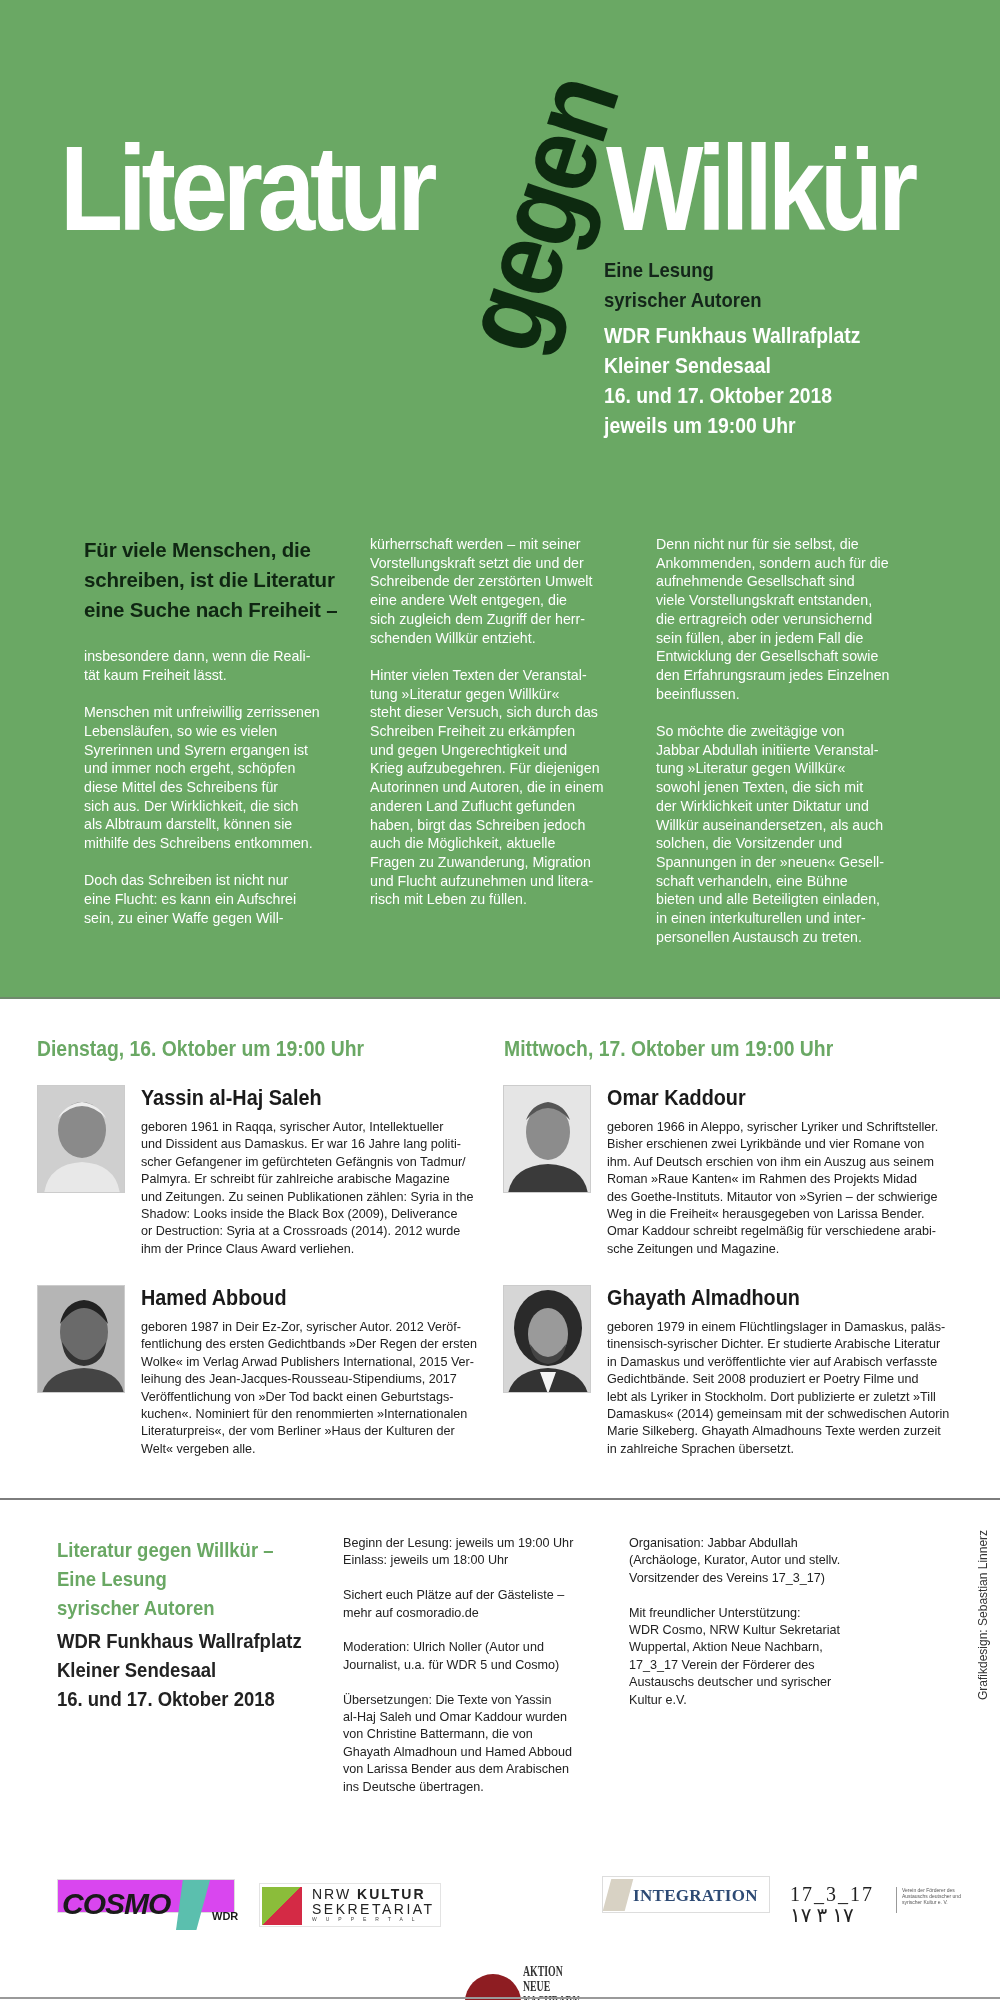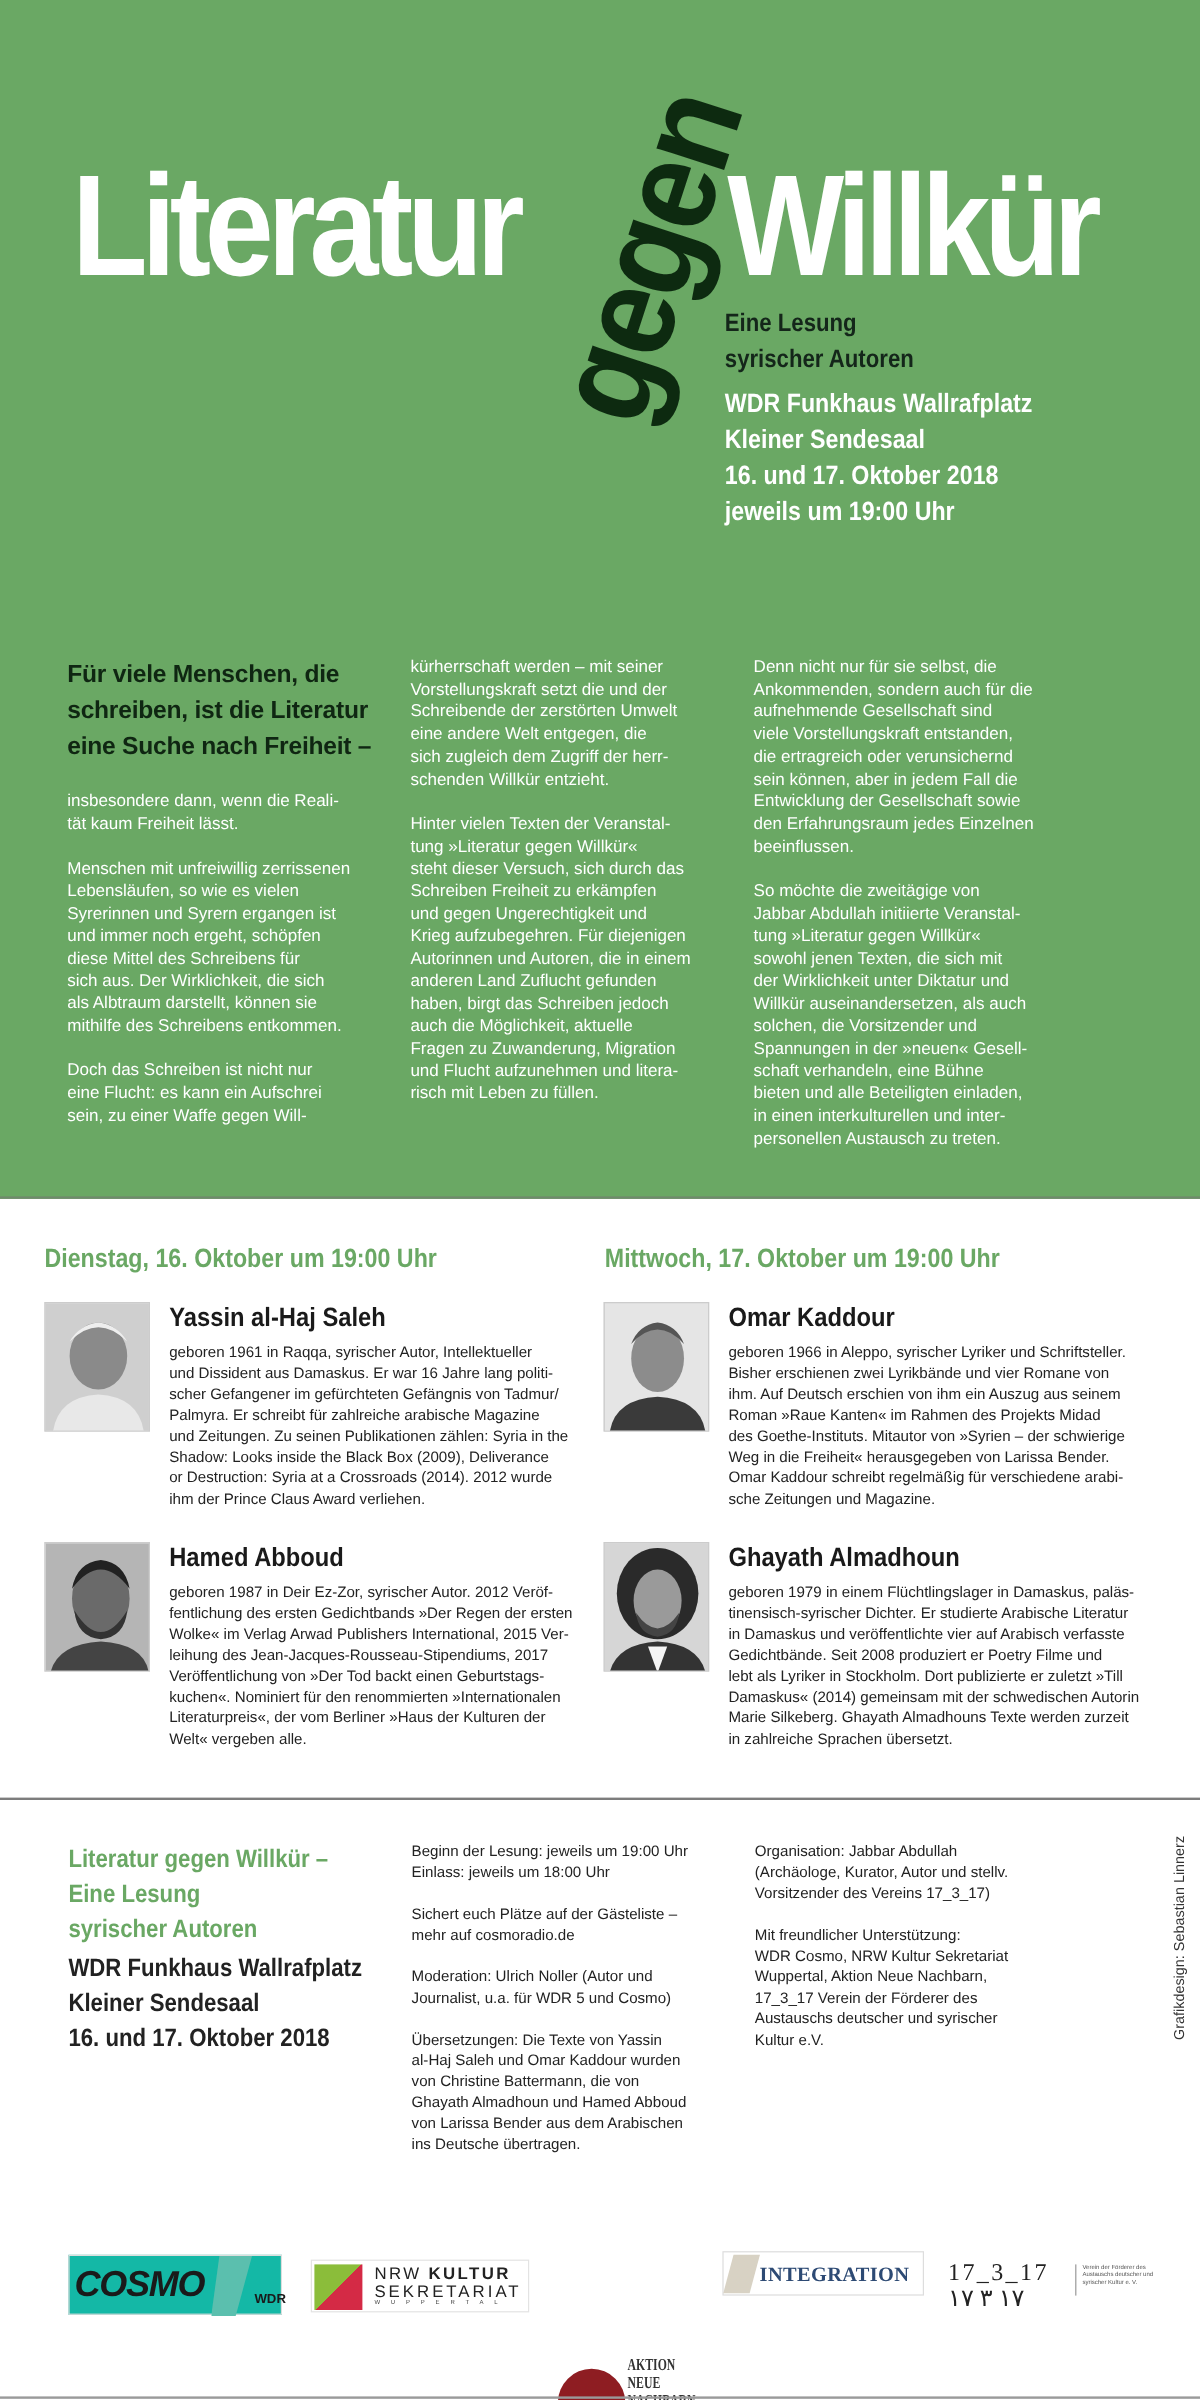--- a/index.html
+++ b/index.html
@@ -19,21 +19,21 @@
     position: absolute; left: 380px; top: 158px; width: 320px; text-align: center;
     font-weight: bold; font-size: 112px; color: #0d2a10; letter-spacing: -4px; line-height: 1;
     transform: rotate(-72deg) scaleX(0.9); transform-origin: center center;
   }
 
   .hero-sub { position: absolute; left: 604px; top: 255px; }
   .hero-sub .dark { color: #14261a; font-weight: bold; font-size: 21px; line-height: 30px; transform: scaleX(0.88); transform-origin: left; white-space: nowrap; }
   .hero-sub .light { color: #ffffff; font-weight: bold; font-size: 22px; line-height: 30px; transform: scaleX(0.88); transform-origin: left; white-space: nowrap; }
   .hero-sub .gap { height: 6px; }
 
-  .intro-col { position: absolute; top: 547px; width: 270px; color: #ffffff; font-size: 14.2px; line-height: 18.7px; }
+  .intro-col { position: absolute; top: 535px; width: 270px; color: #ffffff; font-size: 14.2px; line-height: 18.7px; margin-left: 28px; }
   .intro-col.c1 { left: 56px; }
   .intro-col.c2 { left: 342px; }
   .intro-col.c3 { left: 628px; }
   .intro-col .lead { color: #0f2612; font-weight: bold; font-size: 20.5px; line-height: 30px; margin-bottom: 22px; letter-spacing: -0.2px; }
   .intro-col p { margin-bottom: 18.7px; }
   .intro-col .ln { display: block; white-space: nowrap; }
 
   .day-head { position: absolute; top: 1036px; color: #6aa864; font-weight: bold; font-size: 22px; transform: scaleX(0.88); transform-origin: left; white-space: nowrap; }
   .day-head.d1 { left: 37px; }
   .day-head.d2 { left: 504px; }
@@ -54,21 +54,21 @@
 
   .foot-col { position: absolute; top: 1535px; font-size: 12.6px; line-height: 17.4px; color: #222; }
   .foot-col.c2 { left: 343px; width: 260px; }
   .foot-col.c3 { left: 629px; width: 260px; }
   .foot-col p { margin-bottom: 17.4px; }
   .foot-col .ln { display: block; white-space: nowrap; }
 
   .credit { position: absolute; left: 976px; top: 1700px; font-size: 12px; color: #333; white-space: nowrap; transform: rotate(-90deg); transform-origin: left top; }
 
   .logo { position: absolute; }
-  .logo-cosmo { left: 57px; top: 1879px; width: 178px; height: 50px; border: 1px solid #ddd; background: #14b8a6; }
+  .logo-cosmo { left: 57px; top: 1879px; width: 178px; height: 34px; border: 1px solid #ddd; background: #d946ef; }
   .logo-cosmo .word { position: absolute; left: 4px; top: 7px; font-weight: bold; font-style: italic; font-size: 30px; color: #1a1a1a; letter-spacing: -1px; }
   .logo-cosmo .star { position: absolute; left: 118px; top: 0; width: 34px; height: 50px; background: #5bbfae; clip-path: polygon(20% 0, 100% 0, 60% 100%, 0 100%); }
   .logo-cosmo .wdr { position: absolute; left: 154px; top: 30px; font-weight: bold; font-size: 11px; color: #1a1a1a; }
 
   .logo-nrw { left: 259px; top: 1883px; width: 182px; height: 44px; border: 1px solid #e3e3e3; background:#fff; }
   .logo-nrw .mark { position: absolute; left: 2px; top: 3px; width: 40px; height: 38px; background: linear-gradient(135deg, #8bbd3a 50%, #d42a45 50%); }
   .logo-nrw .l1 { position: absolute; left: 52px; top: 2px; font-size: 14px; letter-spacing: 2px; color: #222; white-space: nowrap; }
   .logo-nrw .l1 b { font-weight: bold; }
   .logo-nrw .l2 { position: absolute; left: 52px; top: 17px; font-size: 14px; letter-spacing: 2.5px; color: #222; white-space: nowrap; }
   .logo-nrw .l3 { position: absolute; left: 52px; top: 32px; font-size: 5px; letter-spacing: 9px; color: #444; white-space: nowrap; }
@@ -159,21 +159,21 @@
     </p>
   </div>
 
   <div class="intro-col c3">
     <p>
       <span class="ln">Denn nicht nur für sie selbst, die</span>
         <span class="ln">Ankommenden, sondern auch für die</span>
         <span class="ln">aufnehmende Gesellschaft sind</span>
         <span class="ln">viele Vorstellungskraft entstanden,</span>
         <span class="ln">die ertragreich oder verunsichernd</span>
-        <span class="ln">sein können, aber in jedem Fall die</span>
+        <span class="ln">sein füllen, aber in jedem Fall die</span>
         <span class="ln">Entwicklung der Gesellschaft sowie</span>
         <span class="ln">den Erfahrungsraum jedes Einzelnen</span>
         <span class="ln">beeinflussen.</span>
     </p>
     <p>
       <span class="ln">So möchte die zweitägige von</span>
         <span class="ln">Jabbar Abdullah initiierte Veranstal-</span>
         <span class="ln">tung »Literatur gegen Willkür«</span>
         <span class="ln">sowohl jenen Texten, die sich mit</span>
         <span class="ln">der Wirklichkeit unter Diktatur und</span>

